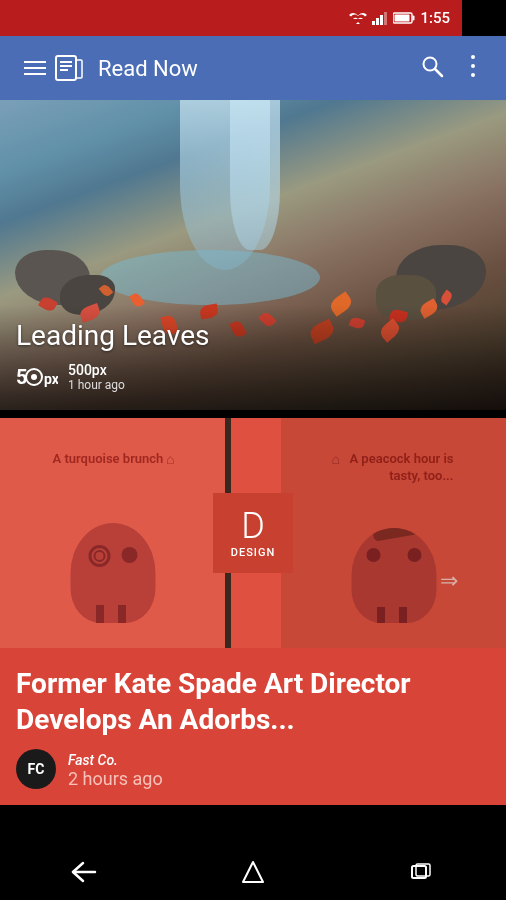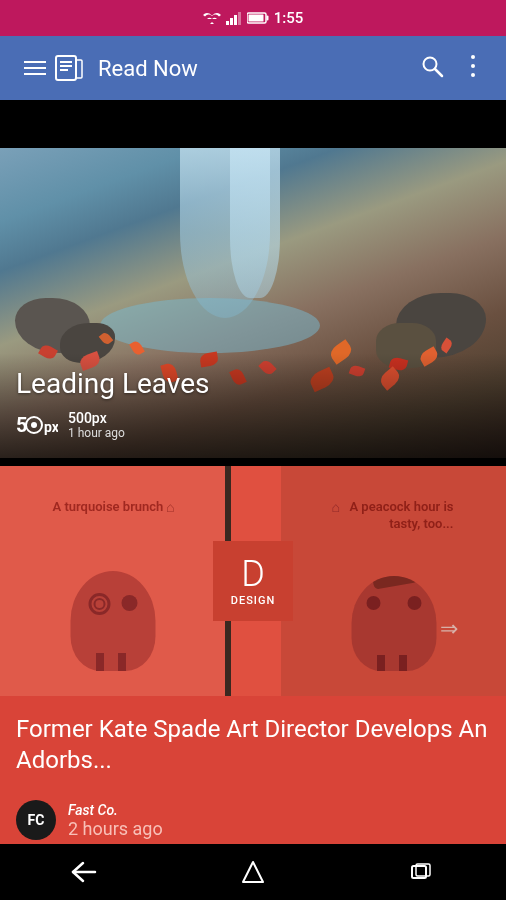--- a/index.html
+++ b/index.html
@@ -7,26 +7,26 @@
       width: 506px;
       height: 900px;
       background: #000;
       font-family: 'Roboto', Arial, sans-serif;
       overflow: hidden;
       position: relative;
     }
 
     
     .status-bar {
-      width: 506px;
+      width: 462px;
       height: 36px;
-      background: #be185d;
-      display: flex;
-      align-items: center;
-      justify-content: center;
+      background: #b91c1c;
+      display: flex;
+      align-items: center;
+      justify-content: flex-end;
       padding: 0 12px;
       gap: 6px;
     }
     .status-bar-icons {
       display: flex;
       align-items: center;
       gap: 5px;
     }
     .status-time {
       color: #fff;
@@ -73,21 +73,20 @@
       background: #fff;
       display: block;
     }
 
     
     .card-1 {
       width: 506px;
       height: 310px;
       position: relative;
       overflow: hidden;
-      margin-top: 48px;
     }
     .card-1-bg {
       width: 100%;
       height: 100%;
       background: linear-gradient(
         to bottom,
         #6b8fa8 0%,
         #5a7f98 10%,
         #4a6f88 20%,
         #7a8a70 35%,
@@ -260,28 +259,28 @@
       margin-top: 2px;
     }
 
     
     .card-2-content {
       background: #d94438;
       padding: 18px 16px 16px;
     }
     .card-2-title {
       color: #fff;
-      font-size: 24px;
-      font-weight: 400;
+      font-size: 28px;
+      font-weight: 700;
       line-height: 1.3;
-      margin-bottom: 24px;
+      margin-bottom: 10px;
     }
     .card-2-meta {
       display: flex;
-      align-items: center;
+      align-items: flex-end;
       gap: 12px;
     }
     .avatar-fc {
       width: 40px;
       height: 40px;
       border-radius: 50%;
       background: #1a1a1a;
       display: flex;
       align-items: center;
       justify-content: center;

